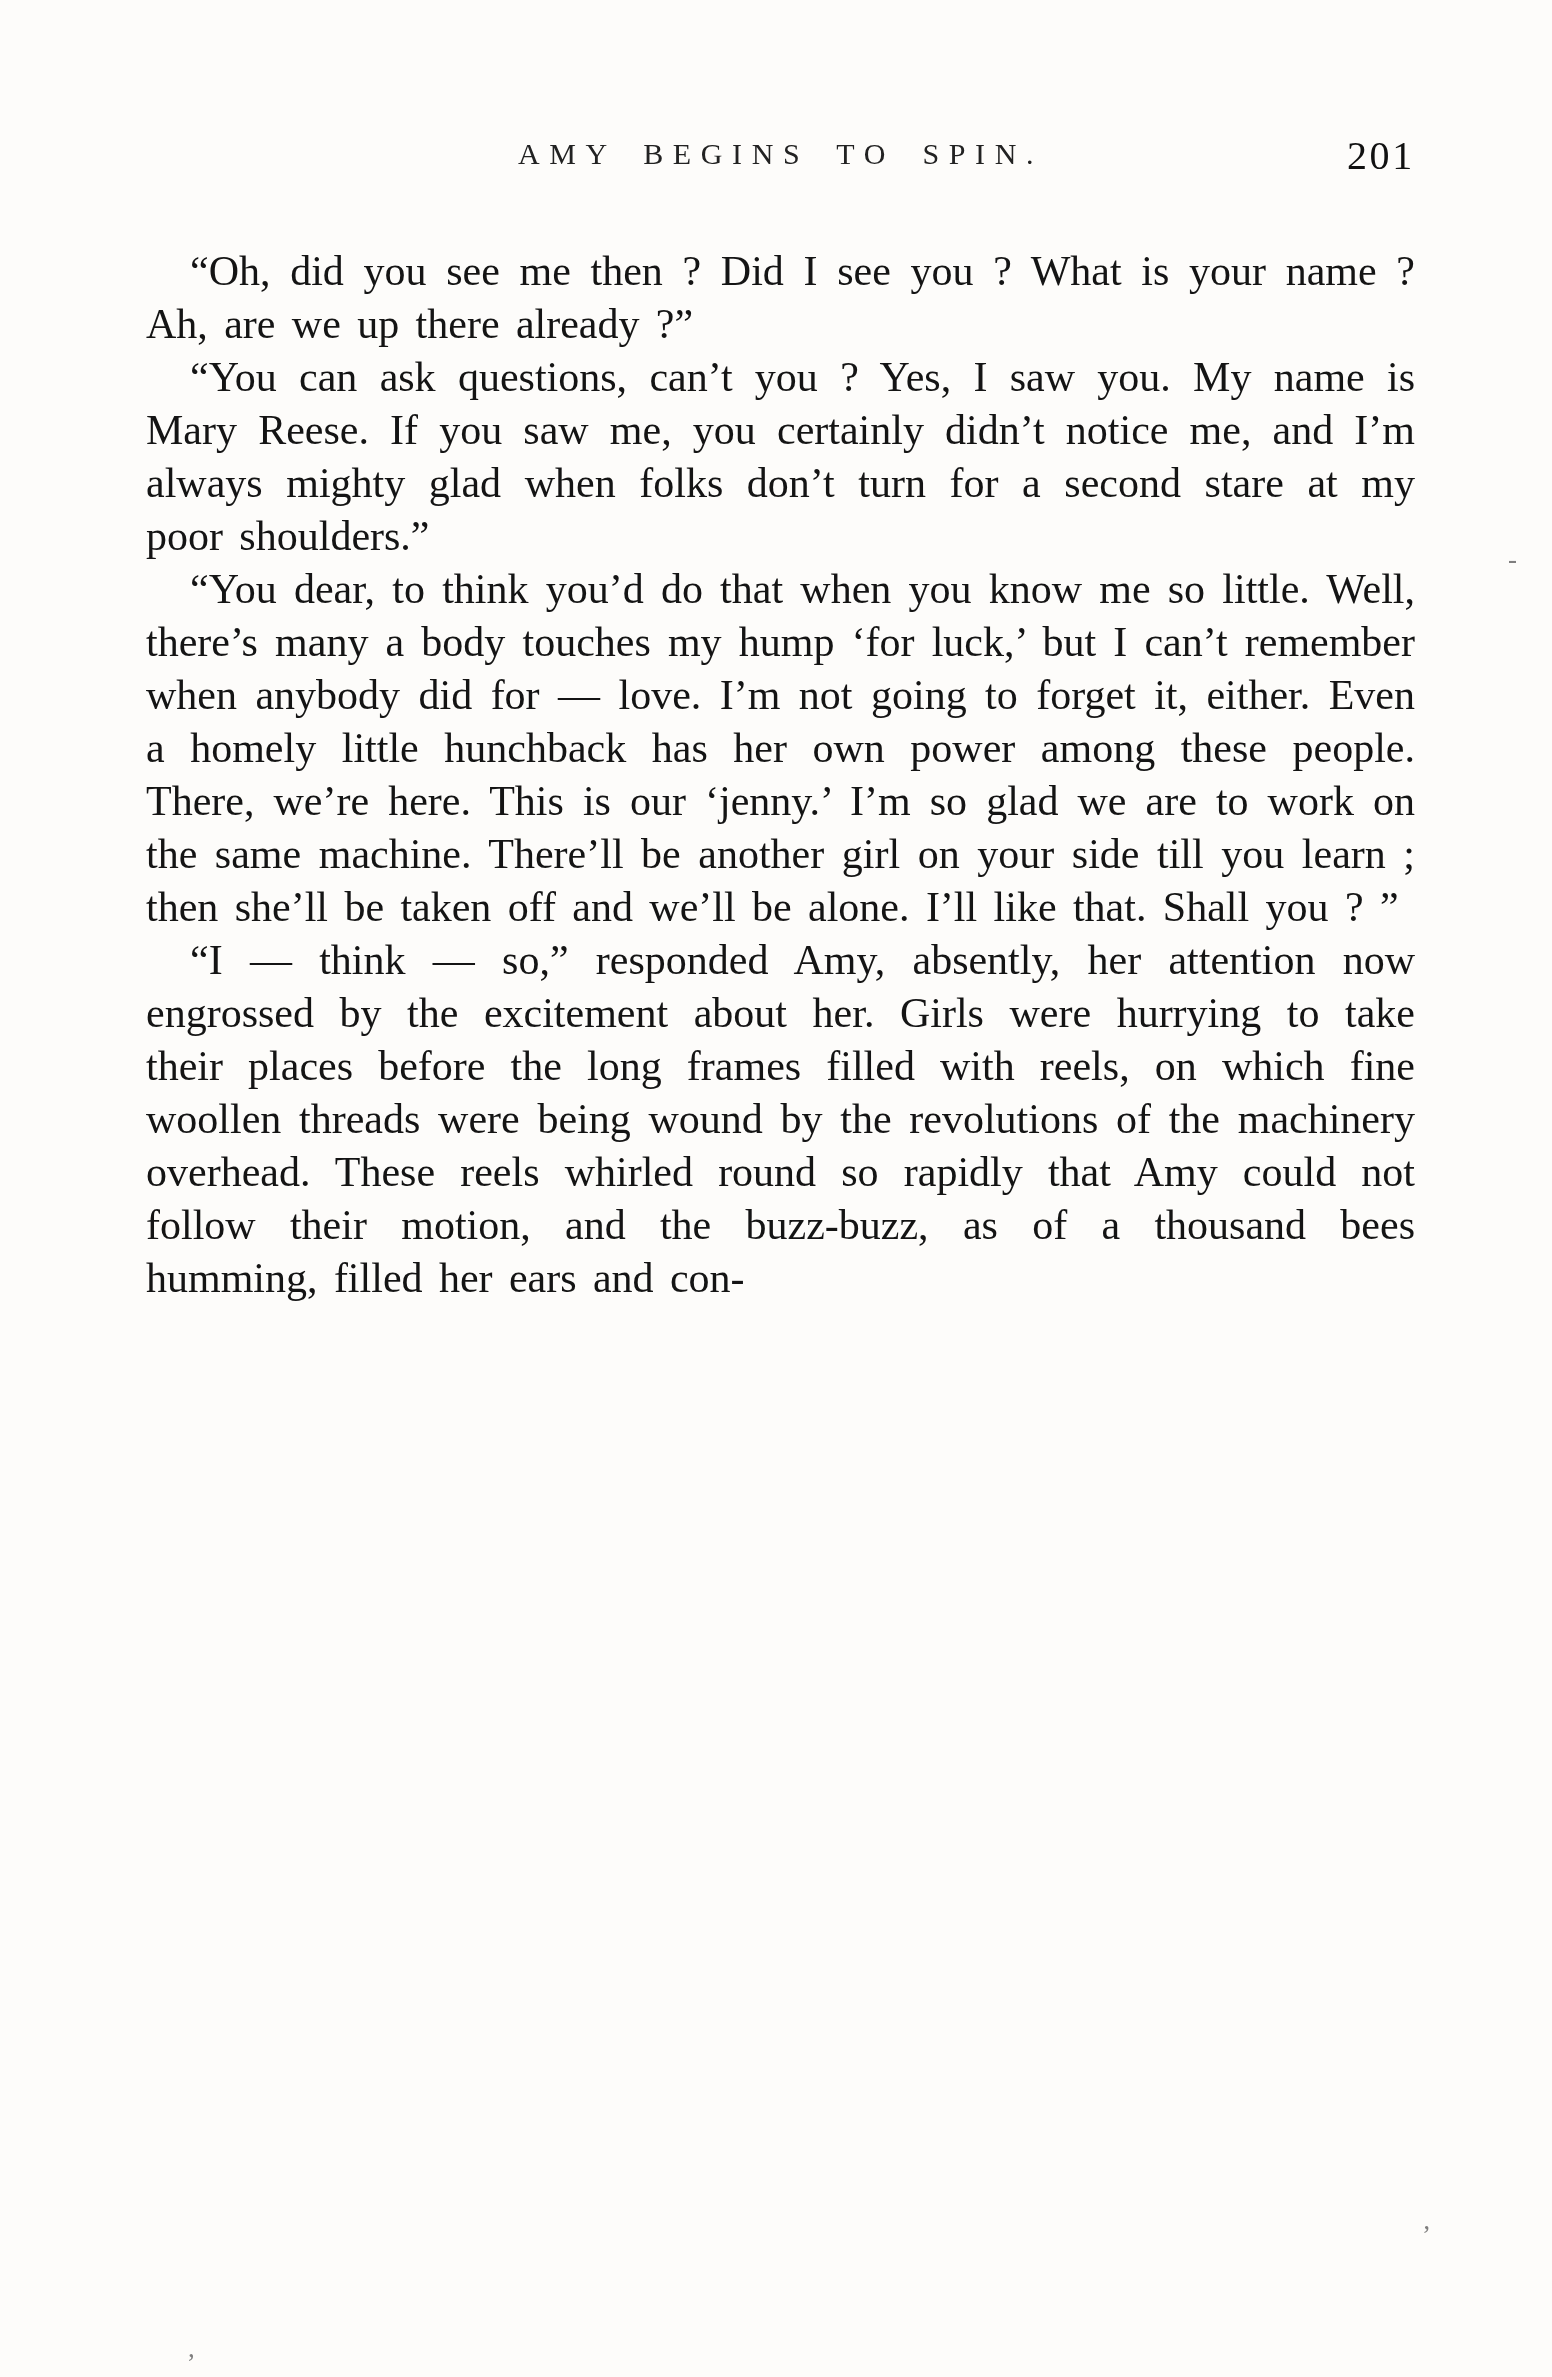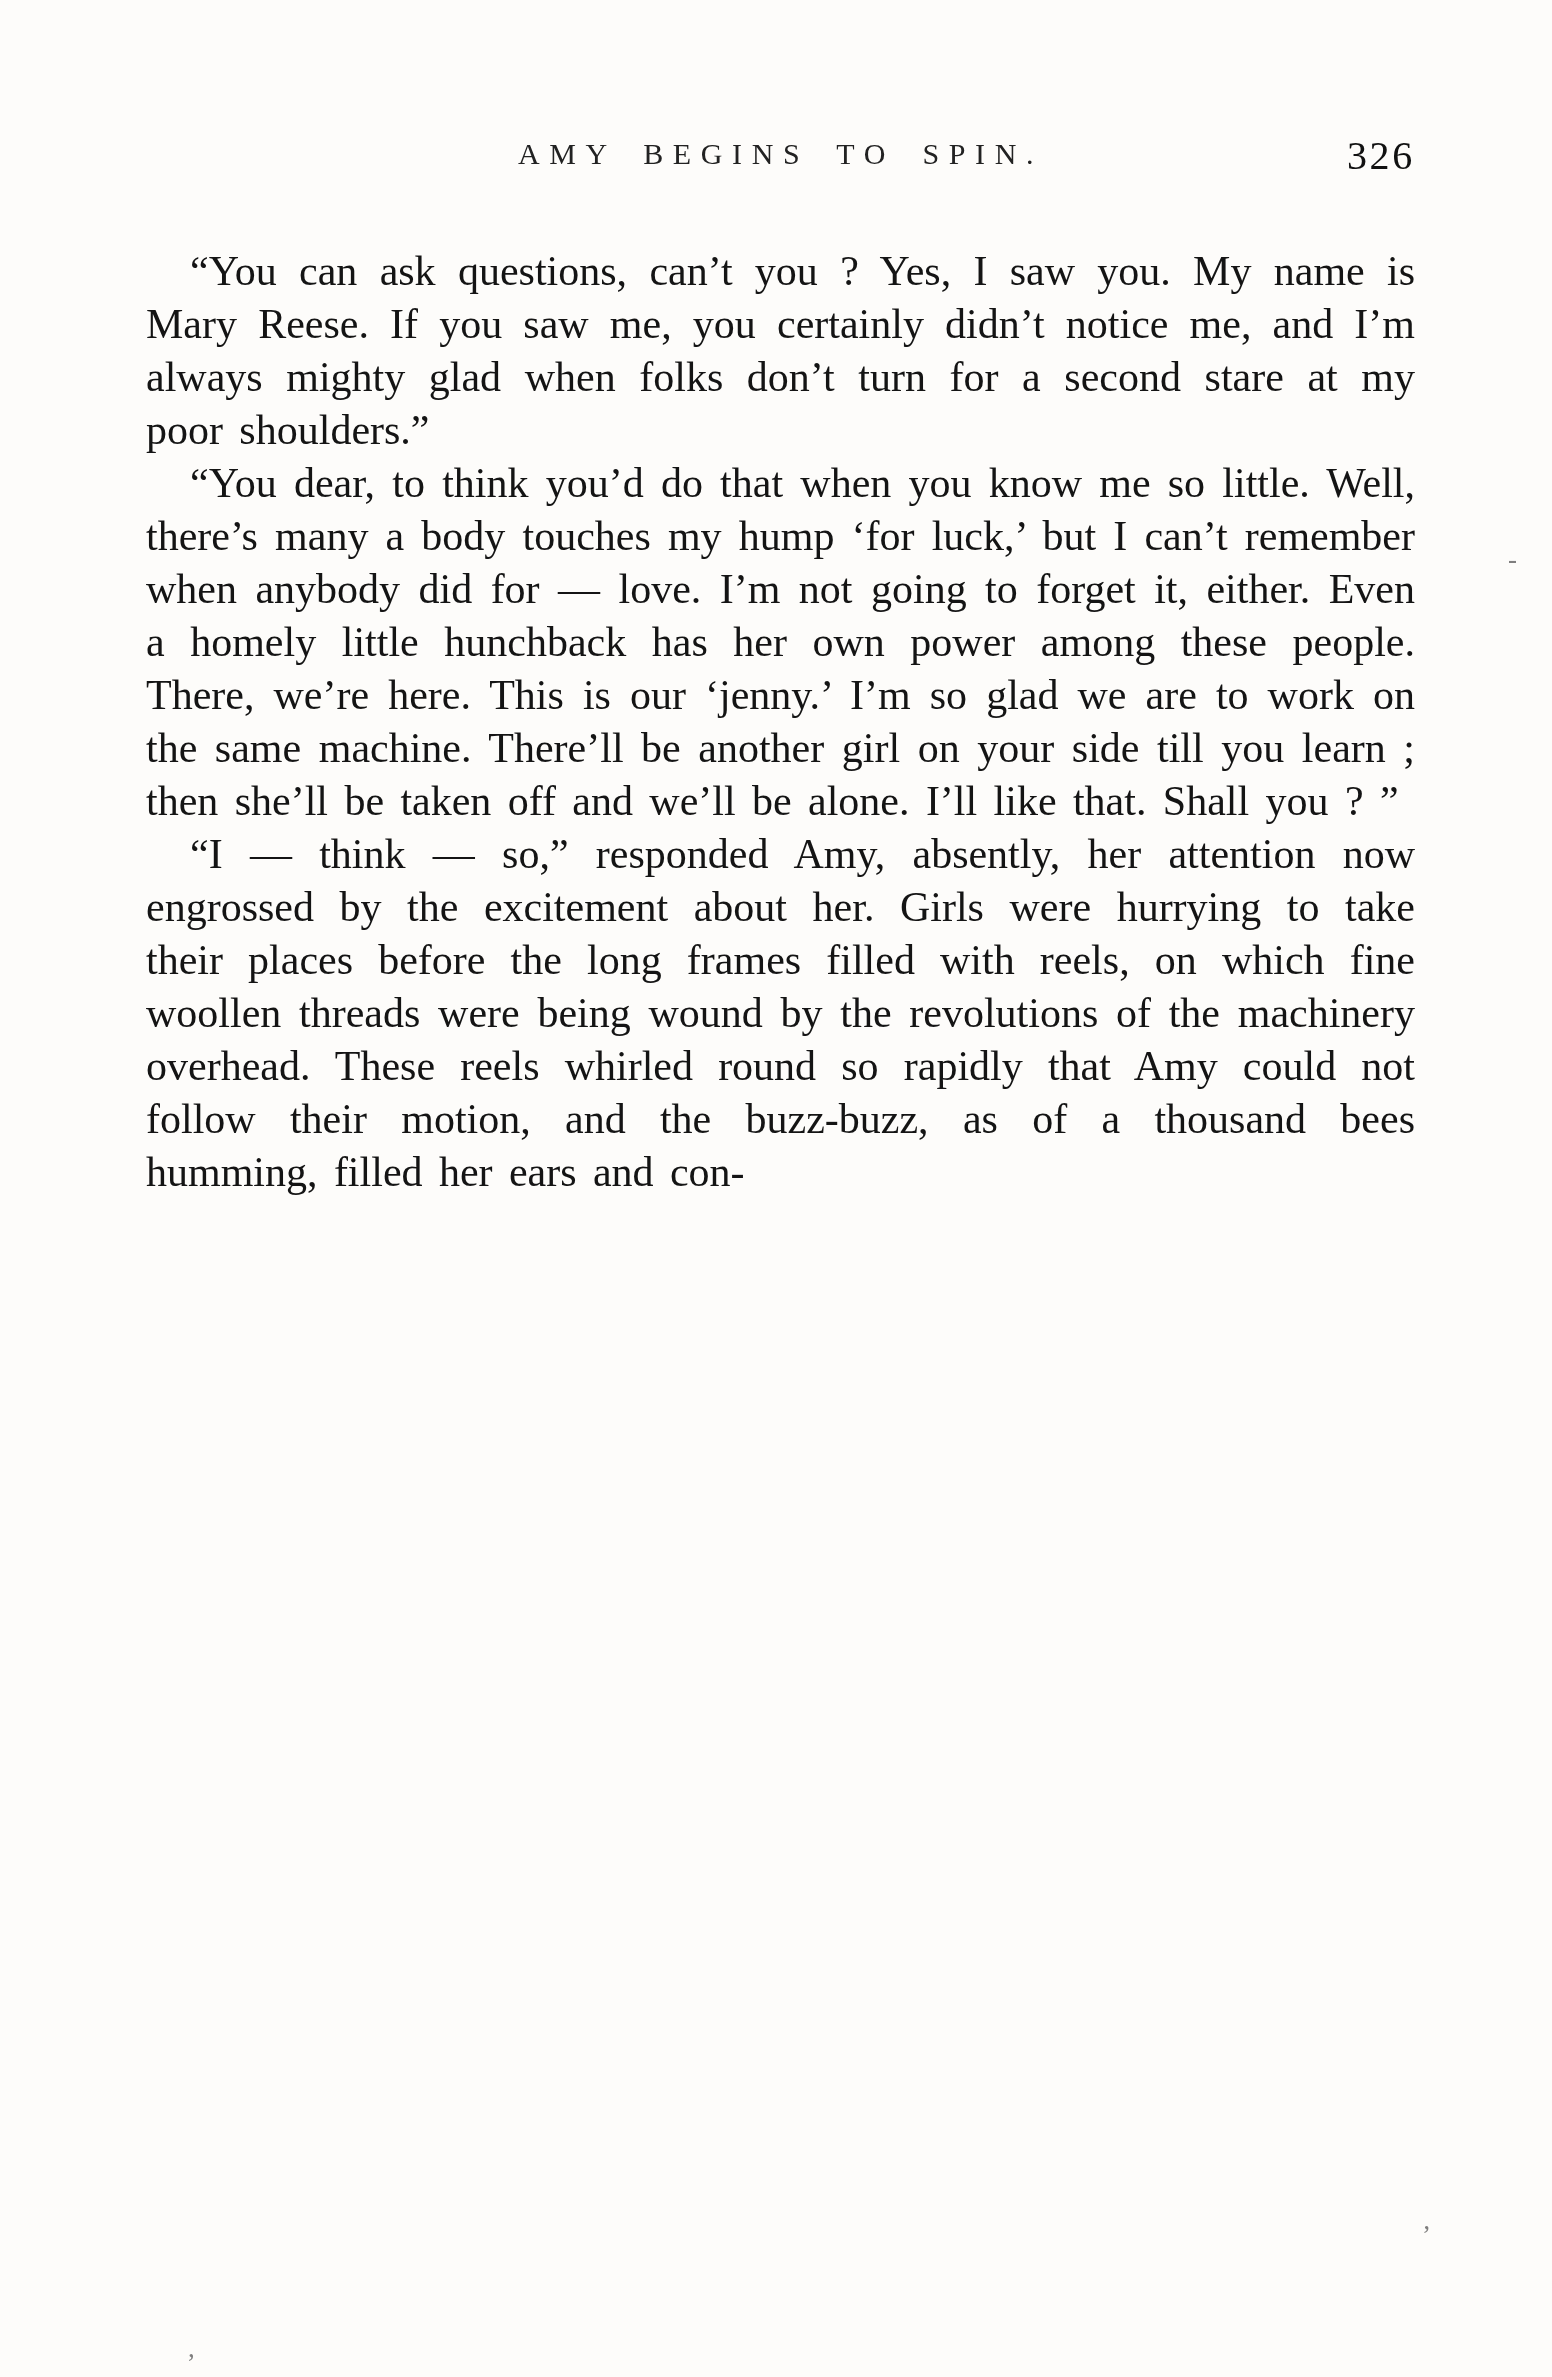--- a/index.html
+++ b/index.html
@@ -69,24 +69,25 @@
   .artifact.quote  { left: 1422px; top: 2220px; }
   .artifact.comma  { left: 188px;  top: 2333px; }
 </style>
 </head>
 <body>
 
 <div class="page">
 
   <div class="header">
     <div class="running-title">AMY BEGINS TO SPIN.</div>
-    <div class="page-number">326</div>
+    <div class="page-number">201</div>
   </div>
 
   <div class="text-block">
+    <p>“Oh, did you see me then ? Did I see you ? What is your name ? Ah, are we up there already ?”</p>
     <p>“You can ask questions, can’t you ? Yes, I saw you. My name is Mary Reese. If you saw me, you certainly didn’t notice me, and I’m always mighty glad when folks don’t turn for a second stare at my poor shoulders.”</p>
     <p>“You dear, to think you’d do that when you know me so little. Well, there’s many a body touches my hump ‘for luck,’ but I can’t remember when anybody did for — love. I’m not going to forget it, either. Even a homely little hunchback has her own power among these people. There, we’re here. This is our ‘jenny.’ I’m so glad we are to work on the same machine. There’ll be another girl on your side till you learn ; then she’ll be taken off and we’ll be alone. I’ll like that. Shall you ? ”</p>
     <p>“I — think — so,” responded Amy, absently, her attention now engrossed by the excitement about her. Girls were hurrying to take their places before the long frames filled with reels, on which fine woollen threads were being wound by the revolutions of the machinery overhead. These reels whirled round so rapidly that Amy could not follow their motion, and the buzz-buzz, as of a thousand bees humming, filled her ears and con-</p>
   </div>
 
   <span class="artifact dash">-</span>
   <span class="artifact quote">’</span>
   <span class="artifact comma">,</span>
 
 </div>

